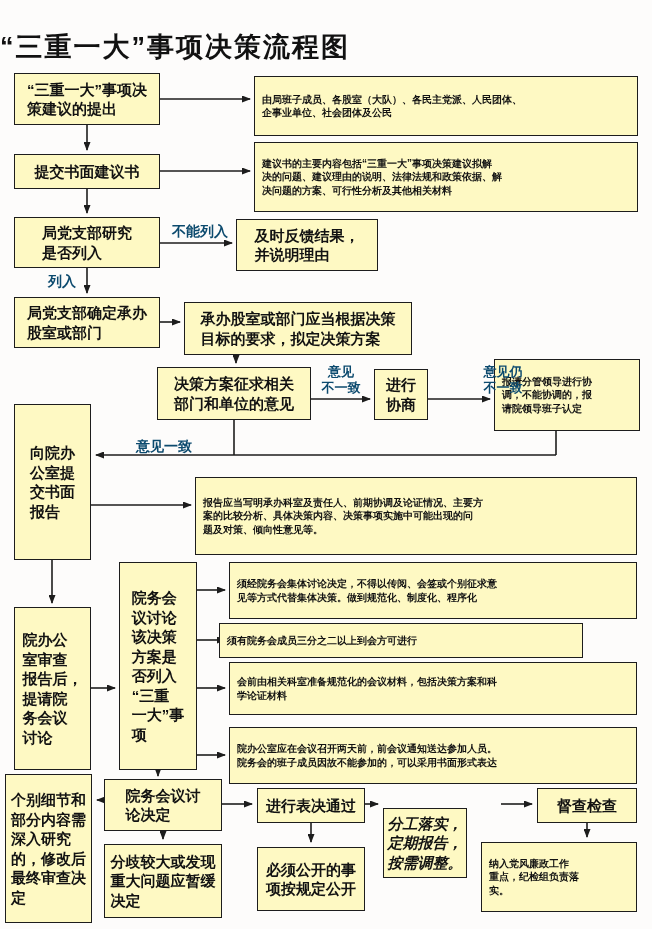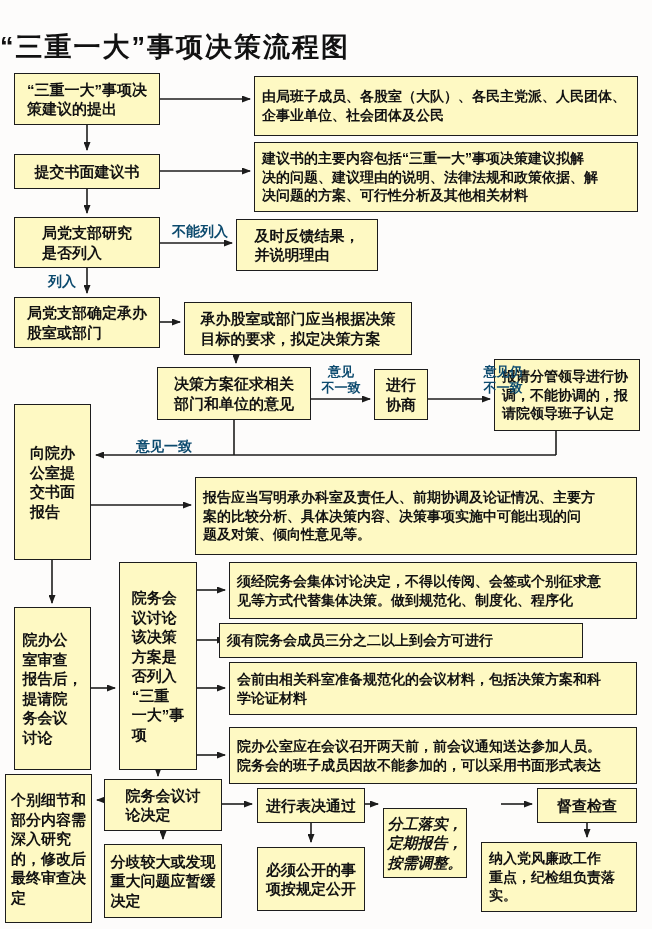--- a/index.html
+++ b/index.html
@@ -4,21 +4,21 @@
 <style>
   * { margin:0; padding:0; box-sizing:border-box; }
   html,body { background:#e9e9e9; font-family:"Liberation Sans","DejaVu Sans",sans-serif; }
   .canvas{ position:relative; width:652px; height:929px; margin:0 auto; background:#fdfcfb; overflow:hidden; }
   .title{ position:absolute; left:0; top:10px; width:100%; text-align:left;
           font-size:27px; font-weight:bold; color:#111; letter-spacing:2px;margin-top:19px; }
   .node{ position:absolute; border:1.6px solid #1d1d1d; background:#fef9c3; color:#121212;
          font-weight:bold; font-size:15px; line-height:1.3; white-space:pre-line;
          display:flex; align-items:center; }
   .mid{ justify-content:center; text-align:left; padding:1px 3px; }
-  .para{ justify-content:flex-start; text-align:left; font-size:14px; padding:2px 7px; line-height:1.35; }
+  .para{ justify-content:flex-start; text-align:left; font-size:10px; padding:2px 7px; line-height:1.35; }
   .flow-label{ position:absolute; color:#0c4a6e; font-weight:bold; font-size:13px;
                line-height:1.2; white-space:pre-line; text-align:center; }
   svg.arrows{ position:absolute; left:0; top:0; width:652px; height:929px; }
   svg.arrows line{ stroke:#1d1d1d; stroke-width:1.6; }
 </style>
 </head>
 <body>
 
 <div class="canvas">
 

